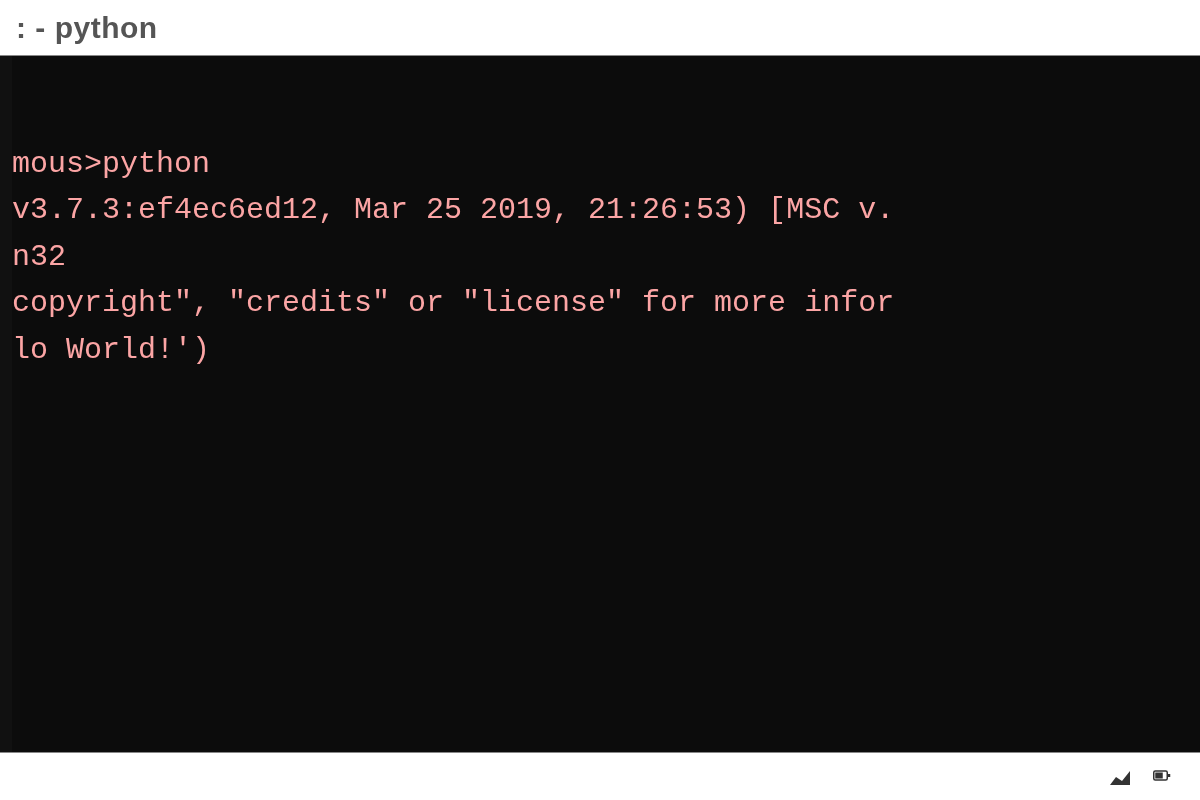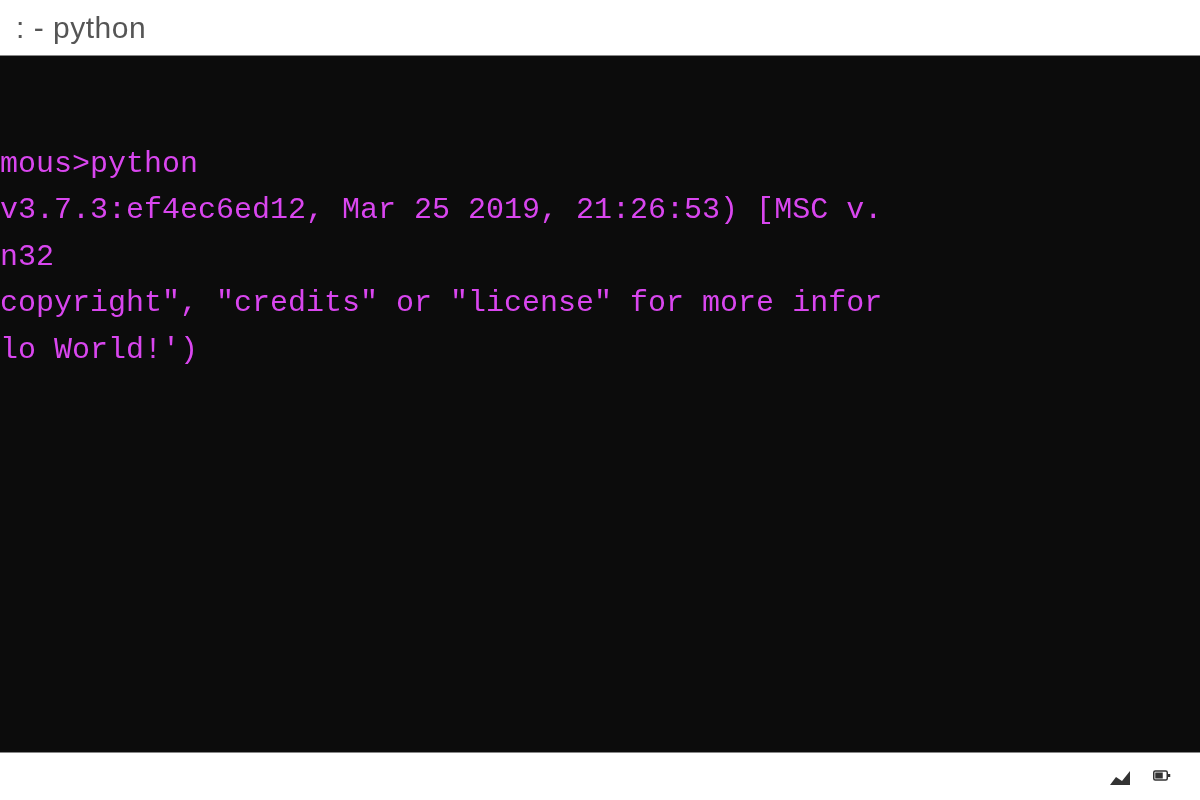--- a/index.html
+++ b/index.html
@@ -17,37 +17,39 @@
     flex-direction: column;
     background: #111;
   }
   .titlebar {
     height: 56px;
     background: #ffffff;
     display: flex;
     align-items: center;
     padding: 0 16px;
     border-bottom: 1px solid #888;
+    font-weight: bold;
   }
   .titlebar-title {
     font-family: 'Segoe UI', Tahoma, sans-serif;
     font-size: 30px;
     color: #555;
     letter-spacing: 0.5px;
   }
   .terminal-body {
     flex: 1;
     background: #0c0c0c;
     padding: 38px 0 12px 0;
-    color: #d946ef;
+    color: #fca5a5;
     font-size: 30px;
     line-height: 1.55;
     white-space: pre;
     overflow: hidden;
     font-family: Consolas, 'Courier New', monospace;
+    margin-left: 12px;
   }
   .terminal-line {
     padding: 0 0 0 0;
   }
   .footer-bar {
     height: 48px;
     background: #ffffff;
     border-top: 1px solid #888;
     display: flex;
     align-items: center;

